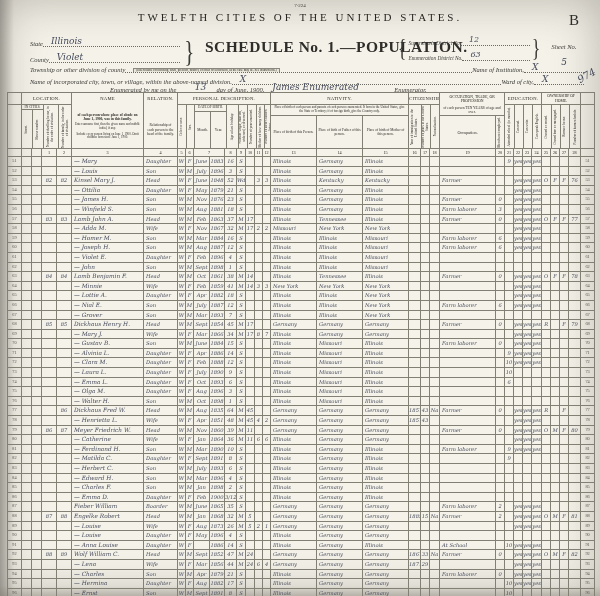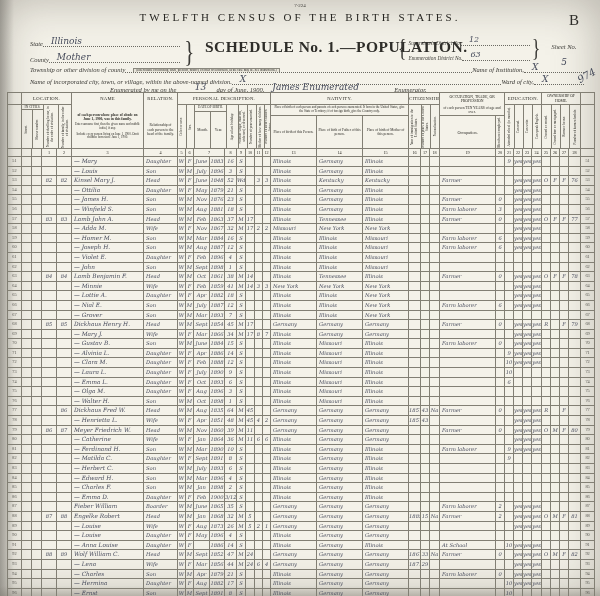--- a/index.html
+++ b/index.html
@@ -83,31 +83,31 @@
   tbody tr.fam-start td { border-top:1px solid #45433c; }
 </style>
 </head>
 <body>
 
 <div class="sheet">
   <div class="edge-l"></div>
   <div class="edge-b"></div>
 
   <div class="form-no">7-224</div>
-  <div class="census-title">TWELFTH CENSUS OF THE BIRTH STATES.</div>
+  <div class="census-title">TWELFTH CITIES OF THE UNITED STATES.</div>
   <div class="corner-b">B</div>
   <div class="page-stamp hw">974</div>
 
   <div class="state-line">
     <span class="plbl">State</span>
     <span class="fill hw">Illinois</span>
   </div>
   <div class="county-line">
     <span class="plbl">County</span>
-    <span class="fill hw">Mother</span>
+    <span class="fill hw">Violet</span>
   </div>
   <div class="brace">}</div>
 
   <div class="schedule-title">SCHEDULE No. 1.—POPULATION.</div>
 
   <div class="district-box">
     <div class="district-brace">{</div>
     <div class="district-lines">
       <div class="district-row">
         <span class="plbl" style="font-size:5.3px">Supervisor's District No.</span>

